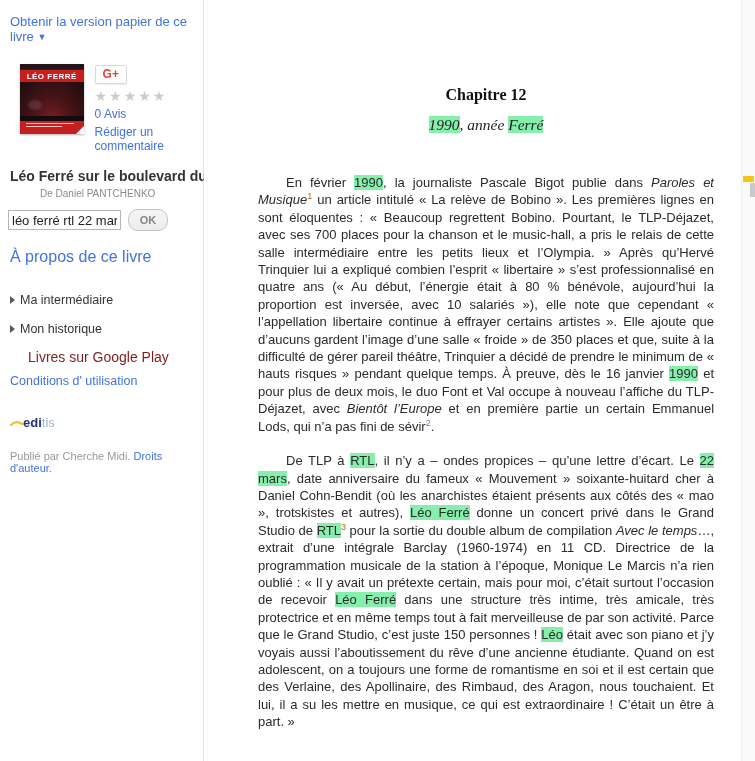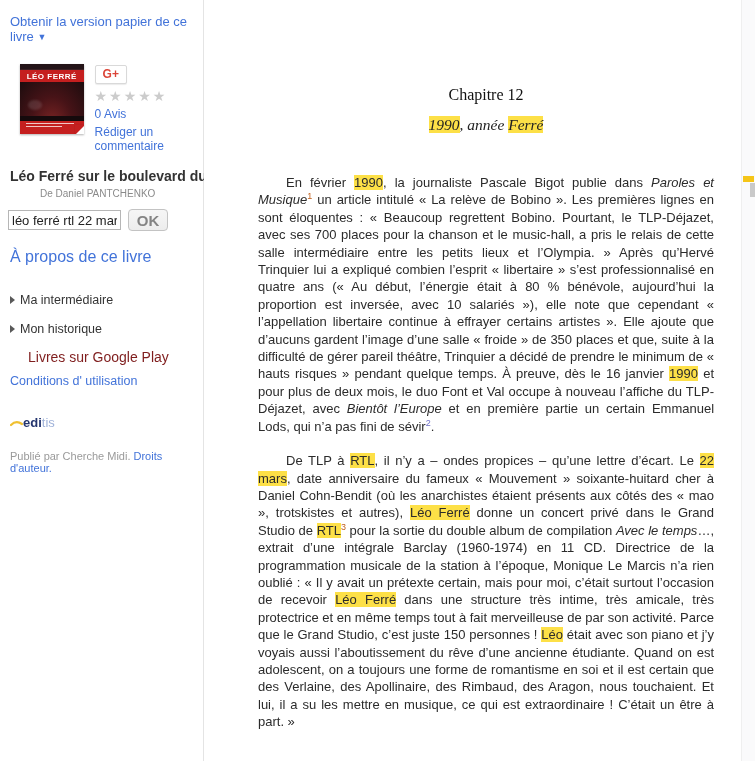--- a/index.html
+++ b/index.html
@@ -27,47 +27,47 @@
   .gplus-btn { display:inline-block; border:1px solid #d9d9d9; border-radius:2px; background:#fff; color:#db4437; font-size:12px; font-weight:bold; padding:1px 7px 2px; cursor:pointer; box-shadow:0 1px 1px rgba(0,0,0,.08); }
   .stars { color:#ccc; font-size:14px; letter-spacing:2px; margin-top:4px; }
   .avis { display:block; font-size:12px; margin-top:3px; }
   .review { display:block; font-size:12px; margin-top:4px; }
 
   .book-title { margin:15px 0 0 10px; font-size:14px; font-weight:bold; color:#333; white-space:nowrap; }
   .book-author { margin:4px 0 0 12px; font-size:10px; color:#8a8a8a;padding-left:28px; }
 
   .search-row { display:flex; align-items:center; margin:10px 0 0 8px; }
   .search-input { width:113px; height:20px; border:1px solid #b6b6b6; font-size:13px; padding:1px 3px; color:#222; font-family:"Liberation Sans",sans-serif; white-space:nowrap; overflow:hidden; }
-  .ok-btn { margin-left:7px; width:40px; height:22px; background:linear-gradient(#f6f6f6,#ededed); border:1px solid #c3c3c3; border-radius:4px; color:#848484; font-size:15px; font-weight:bold; cursor:pointer; font-family:"Liberation Sans",sans-serif; }
+  .ok-btn { margin-left:7px; width:40px; height:22px; background:linear-gradient(#f6f6f6,#ededed); border:1px solid #c3c3c3; border-radius:10px; color:#848484; font-size:11px; font-weight:bold; cursor:pointer; font-family:"Liberation Sans",sans-serif; }
 
   .about { display:block; margin:17px 0 0 10px; font-size:16px; }
   .nav-item { display:block; margin:27px 0 0 10px; font-size:12.5px; color:#333; cursor:pointer; }
   .nav-item .tri { display:inline-block; width:0; height:0; border-left:5px solid #595959; border-top:4px solid transparent; border-bottom:4px solid transparent; margin-right:5px; }
   .nav-item.second { margin-top:15px; }
   .play-item { display:block; margin:13px 0 0 28px; font-size:14px; color:#7f1d1d; cursor:pointer; }
   .terms { display:block; margin:9px 0 0 10px; font-size:12.5px; }
 
   .editis { display:inline-block; margin:27px 0 0 10px; font-size:13px; font-weight:bold; cursor:pointer; }
   .editis svg { vertical-align:-1px; }
   .editis .p1 { color:#24356e; }
   .editis .p2 { color:#9fb2d9; font-weight:normal; }
 
   .pub-line { margin:19px 0 6px 10px; font-size:11px; color:#9a9a9a; }
   .pub-line a { font-size:11px; }
 
   
   .main { position:absolute; left:204px; top:0; right:14px; bottom:0; background:#fff; }
   .page-col { padding:86px 0 0 54px; width:510px; }
-  .chapter-title { width:456px; text-align:center; font-family:"Liberation Serif", serif; font-size:16px; font-weight:normal; color:#111; }
+  .chapter-title { width:456px; text-align:center; font-family:"Liberation Serif", serif; font-size:16px; font-weight:bold; color:#111; }
   .chapter-sub { width:456px; text-align:center; font-family:"Liberation Serif", serif; font-size:15.5px; color:#222; margin-top:12px; }
   .bodytext { width:456px; margin-top:40px; }
   .bodytext p { font-size:13px; line-height:17.4px; color:#2b2b2b; text-align:justify; text-indent:28px; }
   .bodytext p + p { margin-top:17px; }
 
-  .seg-hl { background:#fde047; }
+  .seg-hl { background:#86efac; }
   .seg-i { font-style:italic; }
   .seg-sup { vertical-align:super; font-size:9px; line-height:0; }
   .seg-fn1 { color:#c2601c; }
   .seg-fn2 { color:#6e6ec8; }
 
   
   .scroll-strip { position:absolute; right:0; top:0; width:14px; height:100%; background:#fafafb; border-left:1px solid #efefef; }
   .match-marker { position:absolute; left:1px; top:176px; width:11px; height:6px; background:#f5c518; cursor:pointer; }
   .scroll-thumb { position:absolute; right:0; top:183px; width:5px; height:14px; background:#c9c9c9; cursor:pointer; }
 </style>

